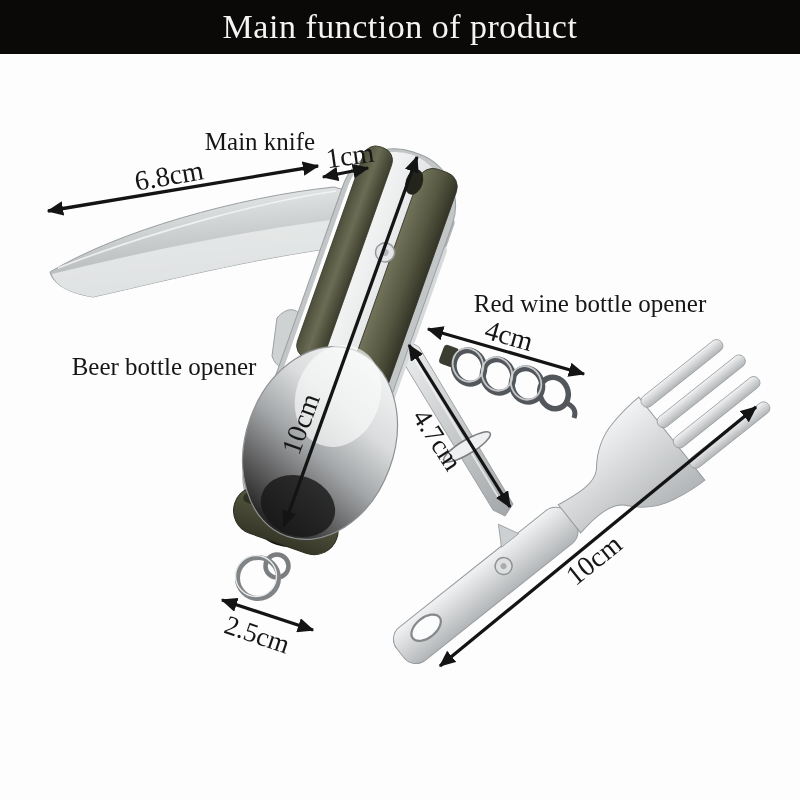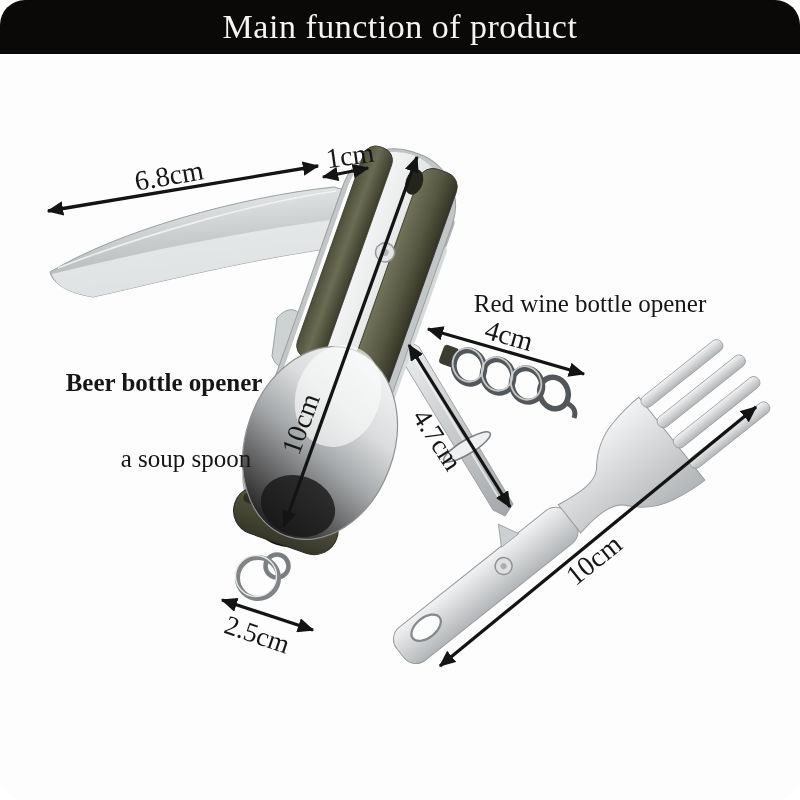--- a/index.html
+++ b/index.html
@@ -1,18 +1,18 @@
 <!DOCTYPE html>
 <html><head>
 <meta charset="utf-8">
 <style>
   html,body{margin:0;padding:0;background:#ffffff;}
   .stage{
     position:relative;width:800px;height:800px;overflow:hidden;
-    background:#fdfdfd;font-family:"Liberation Serif",serif;border-radius:25px;
+    background:#fdfdfd;font-family:"Liberation Serif",serif;
   }
   .header{
     position:absolute;left:0;top:0;width:800px;height:54px;
     background:#0b0808;color:#f5f4f2;display:flex;align-items:center;justify-content:center;
     font-size:34px;letter-spacing:.5px;z-index:5;
   }
   .art{position:absolute;left:0;top:0;z-index:1;}
   .lbl,.dim{
     position:absolute;color:#161616;white-space:nowrap;z-index:6;line-height:1;
   }
@@ -149,24 +149,24 @@
       <line x1="48" y1="211" x2="318" y2="166" marker-start="url(#ah)" marker-end="url(#ah)"></line>
       <line x1="323" y1="177" x2="368" y2="168" marker-start="url(#ah)" marker-end="url(#ah)"></line>
       <line x1="417" y1="157" x2="284" y2="526" marker-start="url(#ah)" marker-end="url(#ah)"></line>
       <line x1="428" y1="329" x2="584" y2="374" marker-start="url(#ah)" marker-end="url(#ah)"></line>
       <line x1="409" y1="345" x2="510" y2="507" marker-start="url(#ah)" marker-end="url(#ah)"></line>
       <line x1="222" y1="600" x2="313" y2="630" marker-start="url(#ah)" marker-end="url(#ah)"></line>
       <line x1="440" y1="666" x2="756" y2="407" marker-start="url(#ah)" marker-end="url(#ah)"></line>
     </g>
   </svg>
 
+  <div class="lbl" style="left:260px;top:141px;transform:translate(-50%,-50%);">Main knife</div>
   <div class="dim" style="left:169px;top:176px;transform:translate(-50%,-50%) rotate(-10deg);">6.8cm</div>
   <div class="dim" style="left:350px;top:156px;transform:translate(-50%,-50%) rotate(-8deg);">1cm</div>
   <div class="dim" style="left:301px;top:424px;transform:translate(-50%,-50%) rotate(-70deg);">10cm</div>
   <div class="lbl" style="left:561px;top:303px;transform:translate(-50%,-50%);margin-left:29px;">Red wine bottle opener</div>
   <div class="dim" style="left:509px;top:336px;transform:translate(-50%,-50%) rotate(16deg);">4cm</div>
-  <div class="lbl" style="left:164px;top:382px;transform:translate(-50%,-50%);font-weight:bold;">Beer bottle opener</div>
+  <div class="lbl" style="left:164px;top:366px;transform:translate(-50%,-50%);">Beer bottle opener</div>
   <div class="dim" style="left:437px;top:440px;font-size:27px;transform:translate(-50%,-50%) rotate(57deg);">4.7cm</div>
-  <div class="lbl" style="left:186px;top:458px;transform:translate(-50%,-50%);">a soup spoon</div>
   <div class="dim" style="left:257px;top:635px;font-size:27px;transform:translate(-50%,-50%) rotate(19deg);">2.5cm</div>
   <div class="dim" style="left:594px;top:560px;transform:translate(-50%,-50%) rotate(-39deg);">10cm</div>
 
 </div>
 
 </body></html>

